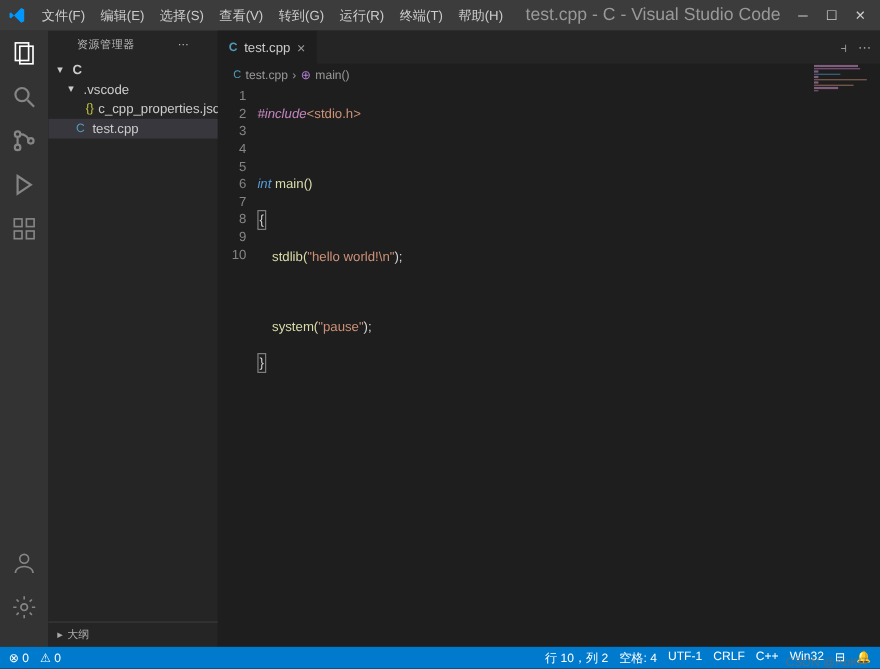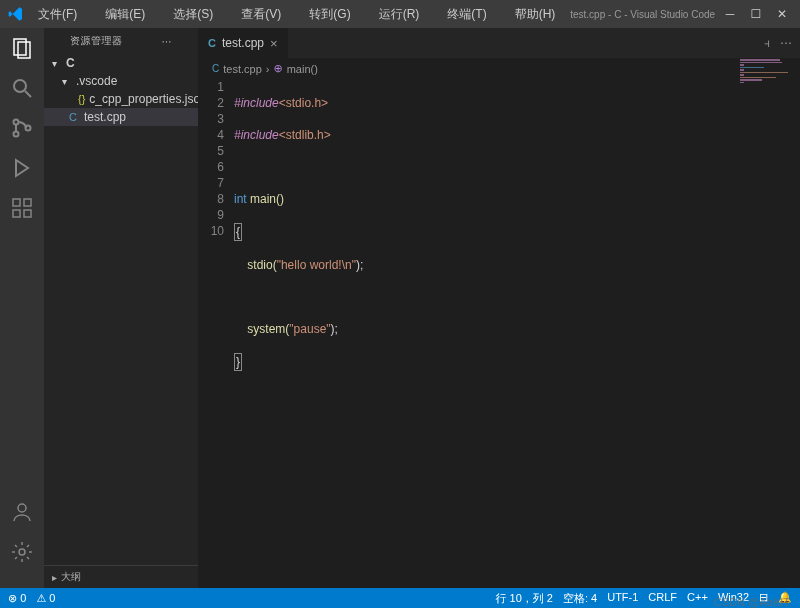--- a/index.html
+++ b/index.html
@@ -1,21 +1,21 @@
 <!DOCTYPE html>
 <html><head>
 <meta charset="utf-8">
 <style>
 * { margin:0; padding:0; box-sizing:border-box; font-family:"Segoe UI",sans-serif; }
 body { width:800px; height:608px; background:#1e1e1e; color:#cccccc; font-size:12px; overflow:hidden; position:relative; }
 .titlebar { height:28px; background:#3c3c3c; display:flex; align-items:center; padding:0 8px; }
 .titlebar .logo { width:16px; height:16px; margin-right:8px; }
-.titlebar .menus { display:flex; gap:16px; }
+.titlebar .menus { display:flex; gap:2px; }
 .titlebar .menus span { padding:2px 6px; cursor:pointer; }
-.titlebar .title { flex:1; text-align:center; color:#999; font-size:10px; }
+.titlebar .title { flex:1; text-align:center; color:#999; font-size:16px; }
 .titlebar .winctl { display:flex; gap:14px; margin-right:4px; }
 .titlebar .winbtn { width:12px; height:12px; display:flex; align-items:center; justify-content:center; cursor:pointer; color:#ccc; }
 .main { display:flex; height:calc(100% - 28px - 20px); }
 .activity { width:44px; background:#333333; display:flex; flex-direction:column; align-items:center; padding-top:8px; gap:16px; }
 .activity .abtn { width:24px; height:24px; color:#858585; cursor:pointer; display:flex; align-items:center; justify-content:center; }
 .activity .abtn.active { color:#fff; }
 .activity .spacer { flex:1; }
 .sidebar { width:154px; background:#252526; display:flex; flex-direction:column; }
 .side-hdr { padding:6px 26px; font-size:10px; color:#bbb; letter-spacing:.5px; display:flex; justify-content:space-between; align-items:center; }
 .tree { font-size:12px; }
@@ -28,21 +28,21 @@
 .tabs { height:30px; background:#252526; display:flex; align-items:stretch; }
 .tab { background:#1e1e1e; padding:0 10px; display:flex; align-items:center; gap:6px; font-size:12px; border-right:1px solid #252526; }
 .tab .ico { color:#519aba; font-weight:bold; font-size:11px; }
 .tab .close { color:#999; cursor:pointer; font-size:13px; }
 .tabs-right { margin-left:auto; display:flex; align-items:center; padding:0 8px; gap:10px; color:#999; }
 .crumbs { padding:4px 14px; font-size:11px; color:#999; display:flex; align-items:center; gap:4px; }
 .crumbs .ico { color:#519aba; font-size:10px; }
 .code { flex:1; display:flex; font-family:Consolas,monospace; font-size:12px; line-height:16px; position:relative; }
 .gutter { width:36px; text-align:right; padding-right:10px; color:#858585; user-select:none; }
 .lines { flex:1; white-space:pre; }
-.kw { color:#569cd6; }
+.kw { color:#569cd6;font-style:italic; }
 .pp { color:#c586c0;font-style:italic; }
 .str { color:#ce9178; }
 .fn { color:#dcdcaa; }
 .num { color:#b5cea8; }
 .pln { color:#d4d4d4; }
 .cursor-line { display:inline-block; border:1px solid #888; padding:0 1px; }
 .minimap { position:absolute; top:30px; right:2px; width:62px; height:80px; }
 .mini-line { height:1.5px; margin:1px 4px; background:#c586c0; opacity:.6; }
 .status { position:absolute; bottom:0; left:0; right:0; height:20px; background:#007acc; color:#fff; display:flex; align-items:center; font-size:11px; padding:0 8px; gap:10px; }
 .status .right { margin-left:auto; display:flex; gap:10px; }
@@ -184,25 +184,24 @@
           <div>4</div>
           <div>5</div>
           <div>6</div>
           <div>7</div>
           <div>8</div>
           <div>9</div>
           <div>10</div>
       </div>
       <div class="lines">
 <div><span class="pp">#include</span><span class="str">&lt;stdio.h&gt;</span></div>
-<div><span class="pp">#include</span><span class="str">&lt;stdlib.h&gt;</span></div>
 <div> </div>
 <div><span class="kw">int</span><span class="fn"> main()</span></div>
 <div><span class="pln cursor-line">{</span></div>
-<div><span class="fn">    stdio(</span><span class="str">"hello world!\n"</span><span class="pln">);</span></div>
+<div><span class="fn">    stdlib(</span><span class="str">"hello world!\n"</span><span class="pln">);</span></div>
 <div> </div>
 <div><span class="fn">    system(</span><span class="str">"pause"</span><span class="pln">);</span></div>
 <div><span class="pln cursor-line">}</span></div>
       </div>
     </div>
     <div class="minimap">
       <div class="mini-line" style="width:40px;background:#c586c0"></div>
       <div class="mini-line" style="width:42px;background:#c586c0"></div>
       <div class="mini-line" style="width:4px"></div>
       <div class="mini-line" style="width:24px;background:#569cd6"></div>

